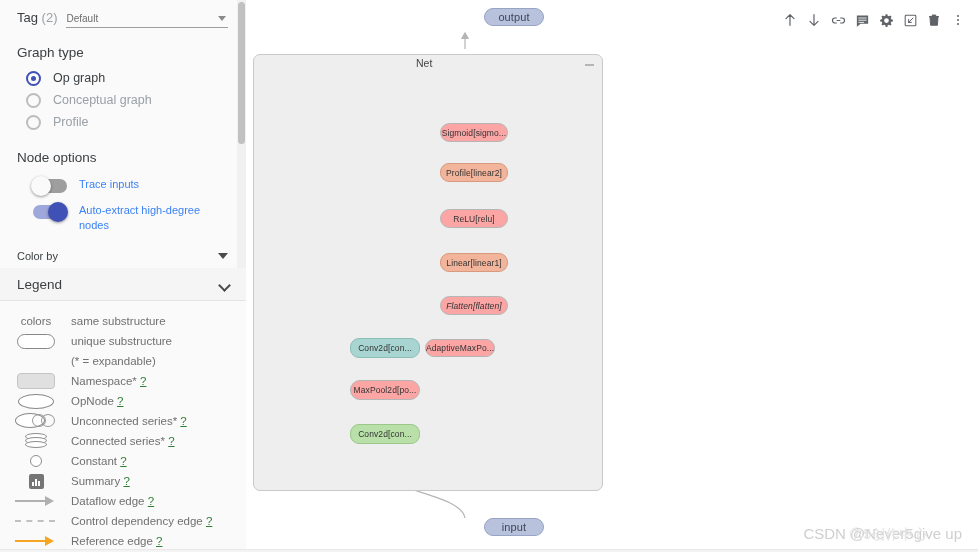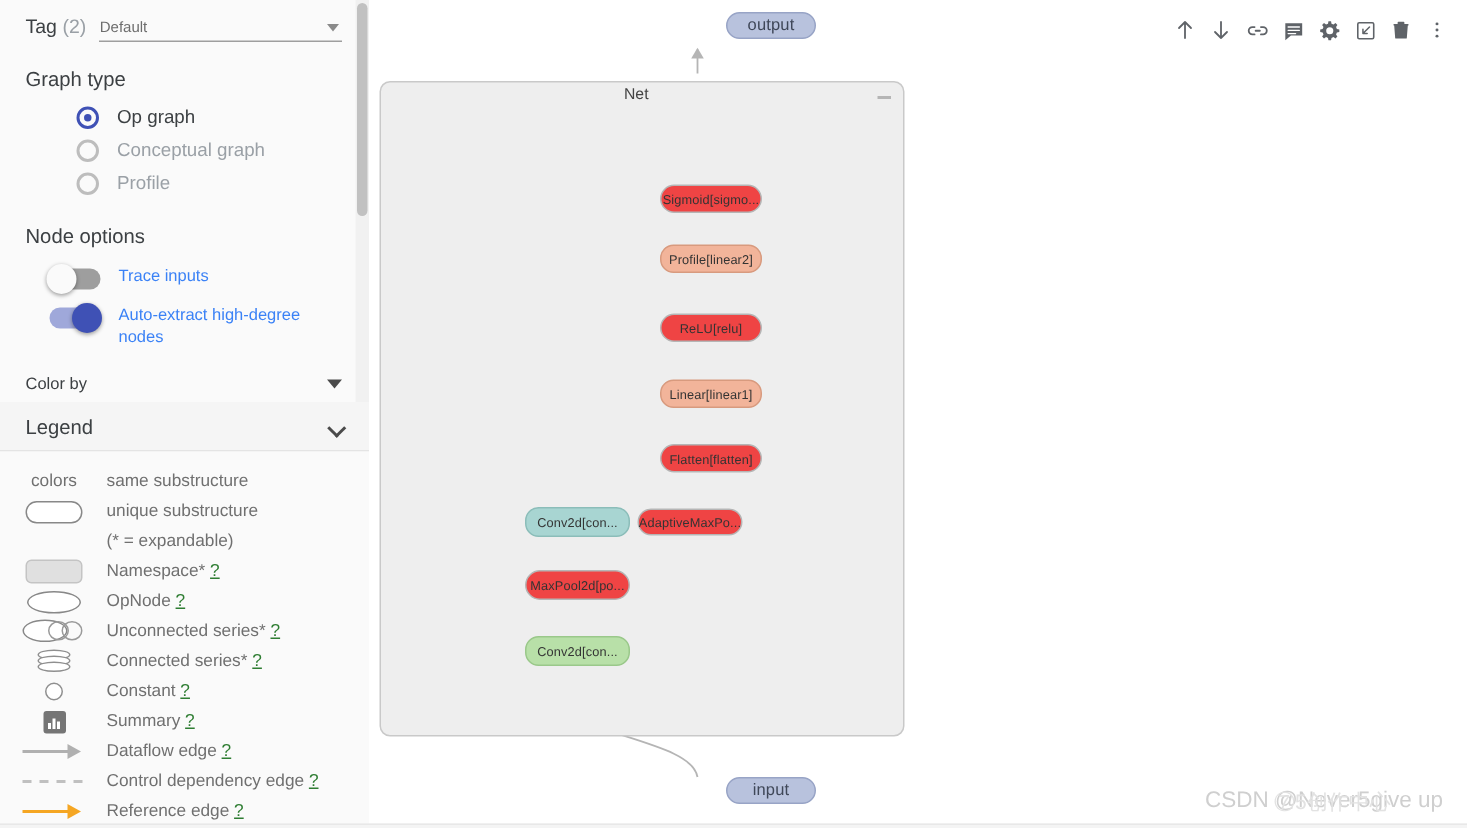--- a/index.html
+++ b/index.html
@@ -87,21 +87,21 @@
 
   .section-title {
     font-size: 13.5px;
     color: #3c4043;
     padding: 17px 0 7px 17px;
   }
 
   .radio-row {
     display: flex;
     align-items: center;
-    padding: 3px 0 3px 51px;
+    padding: 3px 0 3px 26px;
     height: 22px;
   }
   .radio {
     width: 15px; height: 15px;
     border-radius: 50%;
     border: 2px solid #bdbdbd;
     margin-right: 12px;
     position: relative;
     flex: 0 0 15px;
   }
@@ -353,21 +353,21 @@
     margin-left: 48px;
   }
   .node.io {
     background: #b8c2dd;
     border: 1px solid #98a4c6;
     color: #3f4758;
     font-size: 11px;
     border-radius: 11px;
   }
   .node.op {
-    background: #ef4444;
+    background: #fca5a5;
     border: 1px solid #b5b5b5;
     border-radius: 10px;
   }
   .node.salmon {
     background: #f2b49a;
     border: 1px solid #d89a7e;
   }
   .node.teal {
     background: #a8d5d2;
     border: 1px solid #8bbdb9;
@@ -680,21 +680,21 @@
 
         <path d="M219,518 C215,495 150,492 102,463"></path>
       </g>
     </svg>
 
     <div class="node io" style="left:190px; top:8px;   width:60px; height:18px;">output</div>
     <div class="node op" style="left:146px; top:123px; width:68px; height:19px;">Sigmoid[sigmo...</div>
     <div class="node salmon" style="left:146px; top:163px; width:68px; height:19px;">Profile[linear2]</div>
     <div class="node op" style="left:146px; top:209px; width:68px; height:19px;">ReLU[relu]</div>
     <div class="node salmon" style="left:146px; top:253px; width:68px; height:19px;">Linear[linear1]</div>
-    <div class="node op" style="left:146px; top:296px; width:68px; height:19px;">Flatten[flatten]</div>
+    <div class="node op" style="left:146px; top:296px; width:68px; height:19px;font-style:italic;">Flatten[flatten]</div>
     <div class="node teal" style="left:56px;  top:338px; width:70px; height:20px;">Conv2d[con...</div>
     <div class="node op" style="left:131px; top:339px; width:70px; height:18px;">AdaptiveMaxPo...</div>
     <div class="node op" style="left:56px;  top:380px; width:70px; height:20px;">MaxPool2d[po...</div>
     <div class="node green" style="left:56px;  top:424px; width:70px; height:20px;">Conv2d[con...</div>
     <div class="node io" style="left:190px; top:518px; width:60px; height:18px;">input</div>
 
     <div class="watermark">
       <span>CSDN @Never5give up</span>
       <span class="cn">⑦5创作中心</span>
     </div>

